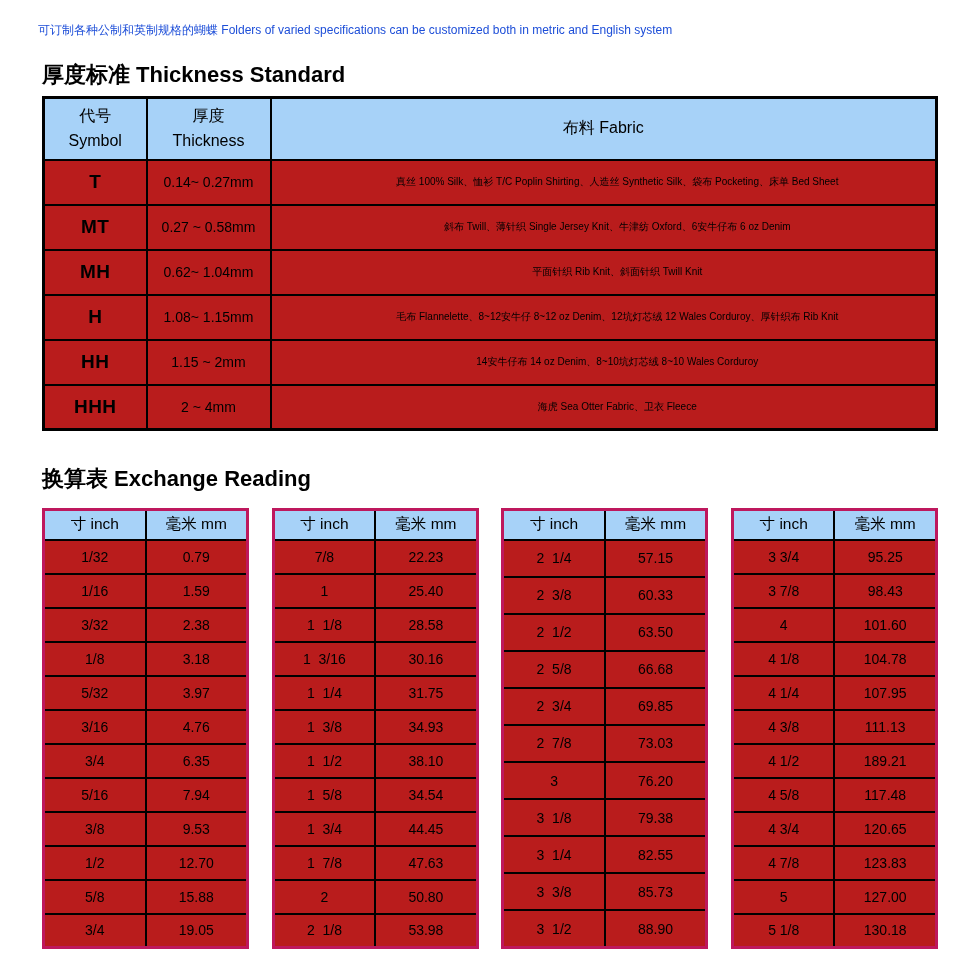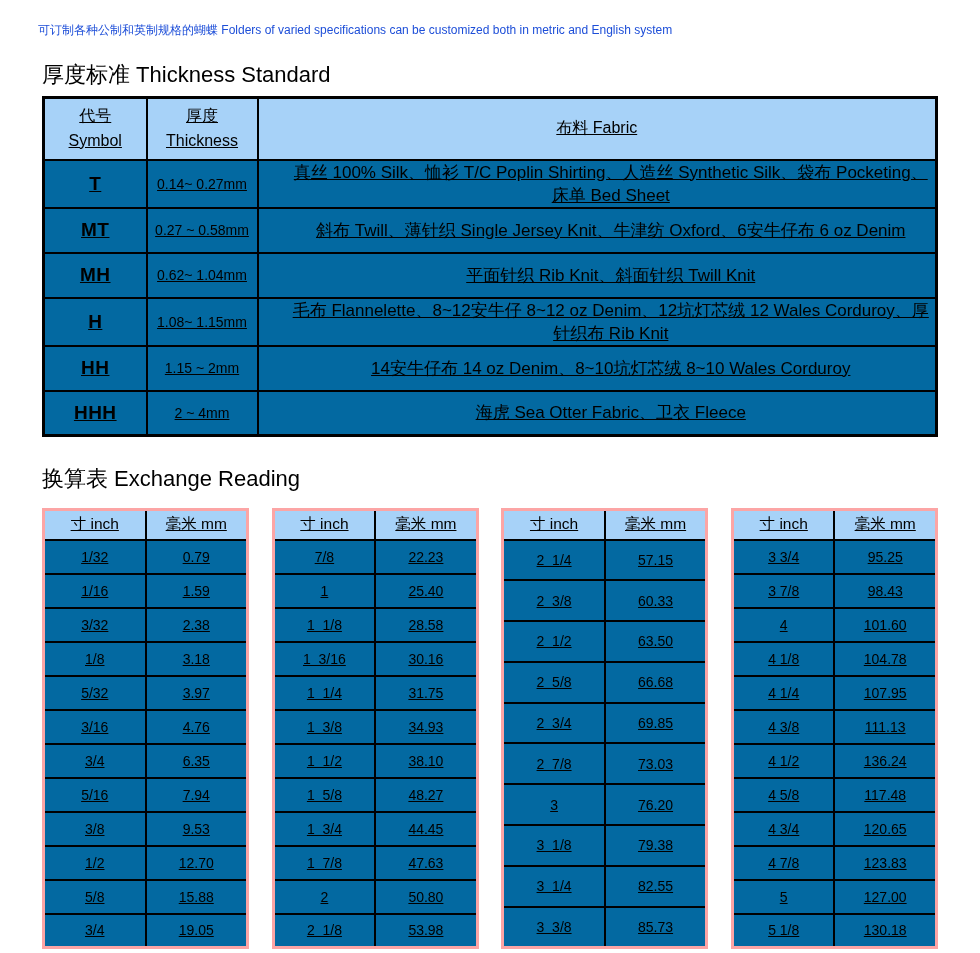--- a/index.html
+++ b/index.html
@@ -16,61 +16,61 @@
   .top-note {
     position: absolute; left: 38px; top: 4px;
     font-size: 12px; color: #1d4ed8;
     white-space: nowrap;
     margin-top: 18px;
   }
 
   .section-title {
     position: absolute; left: 42px;
     margin: 0;
-    font-size: 22px; font-weight: normal; color: #000;
+    font-size: 22px; font-weight: bold; color: #000;
   }
   #title-thickness { top: 60px; }
   #title-exchange  { top: 464px; }
 
-  table { border-collapse: collapse; background: #0369a1; text-decoration: underline; }
+  table { border-collapse: collapse; background: #b91c1c; }
 
   
   .thick-table {
     position: absolute; left: 42px; top: 96px;
     width: 896px; table-layout: fixed;
     border: 3px solid #000;
   }
   .thick-table th, .thick-table td {
     border: 2px solid #000;
     text-align: center; vertical-align: middle;
     padding: 0 4px;
   }
   .thick-table thead th {
     background: #a7d2f8;
     height: 62px;
     font-weight: normal; font-size: 16px;
     line-height: 1.55;
   }
   .col-symbol   { width: 103px; }
-  .col-thickness{ width: 111px; }
+  .col-thickness{ width: 124px; }
   .hdr-line { display: block; }
   .thick-table tbody tr { height: 45px; }
   td.sym { font-size: 19px; font-weight: bold; letter-spacing: 0.5px; }
   td.thk { font-size: 14px; padding: 0 2px; }
-  td.fab { font-size: 17px; padding-left: 32px; }
+  td.fab { font-size: 10px; padding-left: 32px; }
 
   
   .exchange-row {
     position: absolute; left: 42px; top: 508px;
     width: 896px;
     display: flex; justify-content: space-between;
   }
   .ex-table {
     width: 207px; table-layout: fixed;
-    border: 3px solid #fca5a5;
+    border: 3px solid #be185d;
   }
   .ex-table th, .ex-table td {
     border: 2px solid #000;
     text-align: center; vertical-align: middle;
   }
   .ex-table thead th {
     background: #a7d2f8;
     height: 30px;
     font-weight: normal; font-size: 15.5px;
   }
@@ -251,21 +251,21 @@
     <td>34.93</td>
   </tr>
 
   <tr>
     <td>1  1/2</td>
     <td>38.10</td>
   </tr>
 
   <tr>
     <td>1  5/8</td>
-    <td>48.27</td>
+    <td>34.54</td>
   </tr>
 
   <tr>
     <td>1  3/4</td>
     <td>44.45</td>
   </tr>
 
   <tr>
     <td>1  7/8</td>
     <td>47.63</td>
@@ -334,20 +334,24 @@
   <tr>
     <td>3  1/4</td>
     <td>82.55</td>
   </tr>
 
   <tr>
     <td>3  3/8</td>
     <td>85.73</td>
   </tr>
 
+  <tr>
+    <td>3  1/2</td>
+    <td>88.90</td>
+  </tr>
 
 </tbody>
   </table>
 
   <table class="ex-table">
     <thead>
       <tr>
         <th>寸 inch</th>
         <th>毫米 mm</th>
       </tr>
@@ -378,21 +382,21 @@
     <td>107.95</td>
   </tr>
 
   <tr>
     <td>4 3/8</td>
     <td>111.13</td>
   </tr>
 
   <tr>
     <td>4 1/2</td>
-    <td>136.24</td>
+    <td>189.21</td>
   </tr>
 
   <tr>
     <td>4 5/8</td>
     <td>117.48</td>
   </tr>
 
   <tr>
     <td>4 3/4</td>
     <td>120.65</td>

